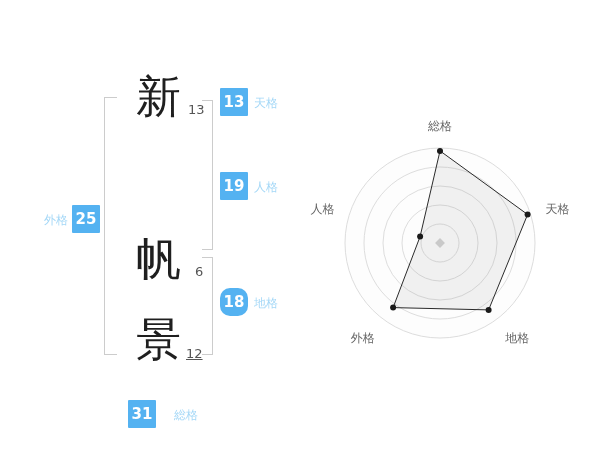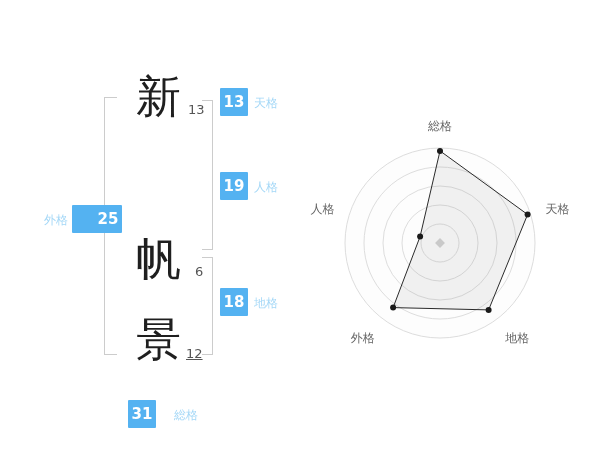--- a/index.html
+++ b/index.html
@@ -50,25 +50,25 @@
 
   <div class="kanji" style="left:136px;top:317px;">景</div>
   <div class="strokes" style="left:186px;top:346px;text-decoration:underline;">12</div>
 
   <div class="vbox" style="left:220px;top:88px;">13</div>
   <div class="vlabel" style="left:254px;top:95px;">天格</div>
 
   <div class="vbox" style="left:220px;top:172px;">19</div>
   <div class="vlabel" style="left:254px;top:179px;">人格</div>
 
-  <div class="vbox" style="left:220px;top:288px;">18</div>
+  <div class="vbox" style="left:220px;top:288px;border-radius:10px;">18</div>
   <div class="vlabel" style="left:254px;top:295px;">地格</div>
 
   <div class="vlabel" style="left:44px;top:212px;">外格</div>
-  <div class="vbox" style="left:72px;top:205px;padding-left:22px;">25</div>
+  <div class="vbox" style="left:72px;top:205px;">25</div>
 
   <div class="vbox" style="left:128px;top:400px;">31</div>
   <div class="vlabel" style="left:174px;top:407px;">総格</div>
 
   <svg style="position:absolute;left:295px;top:112px;" width="300" height="260" viewBox="0 0 300 260">
       <circle cx="145" cy="131" r="95" class="ring outer"></circle>
       <circle cx="145" cy="131" r="76" class="ring"></circle>
       <circle cx="145" cy="131" r="57" class="ring"></circle>
       <circle cx="145" cy="131" r="38" class="ring"></circle>
       <circle cx="145" cy="131" r="19" class="ring"></circle>

